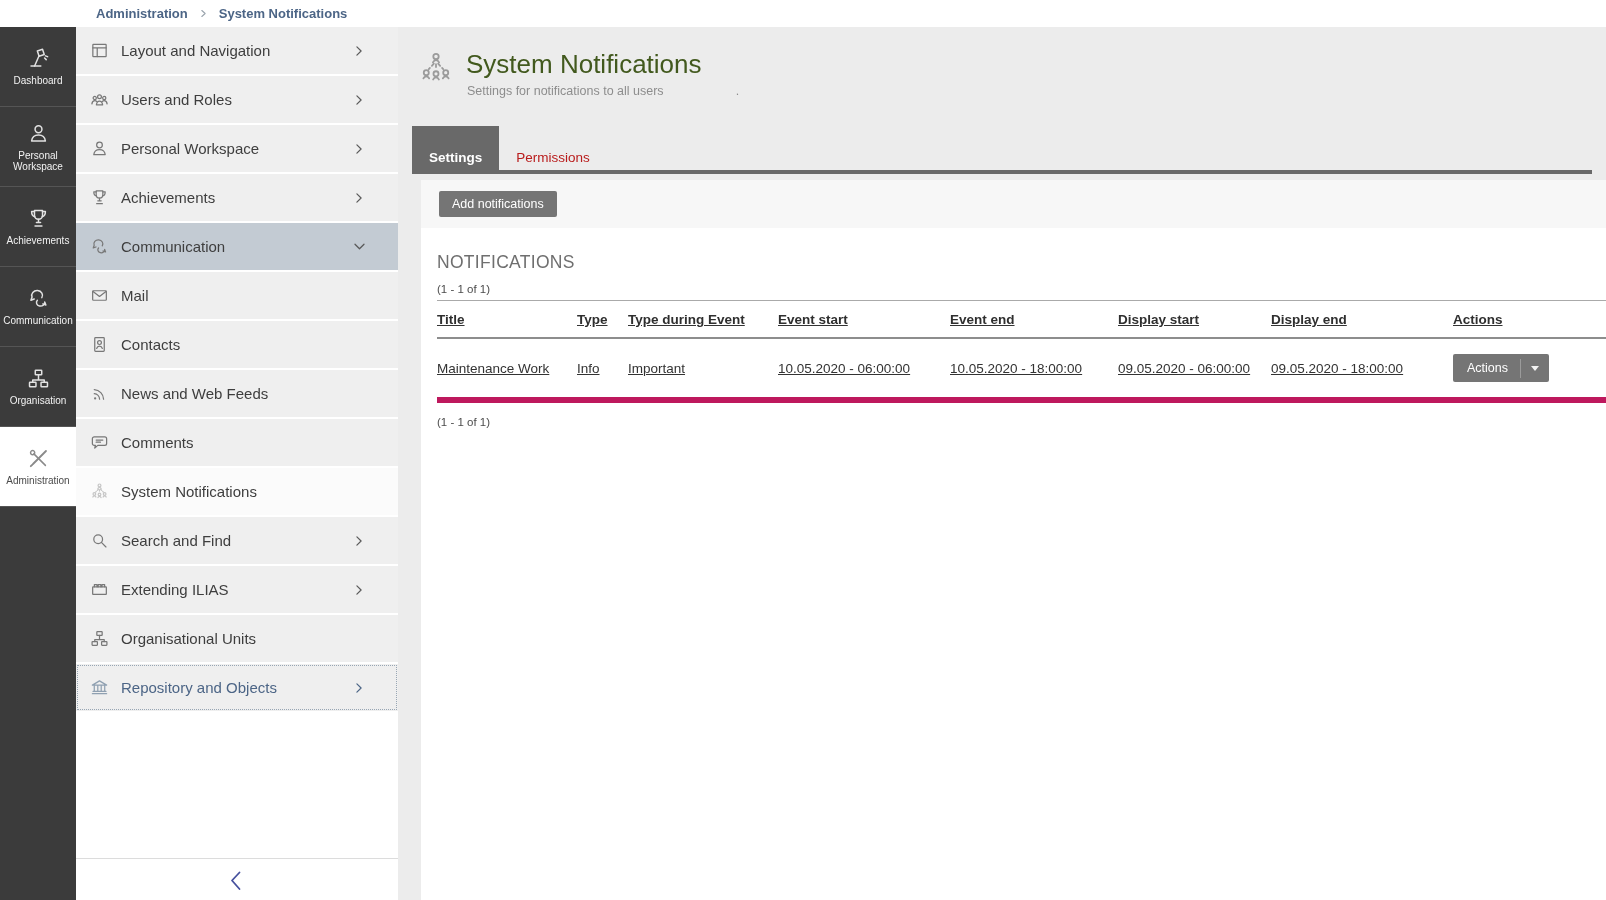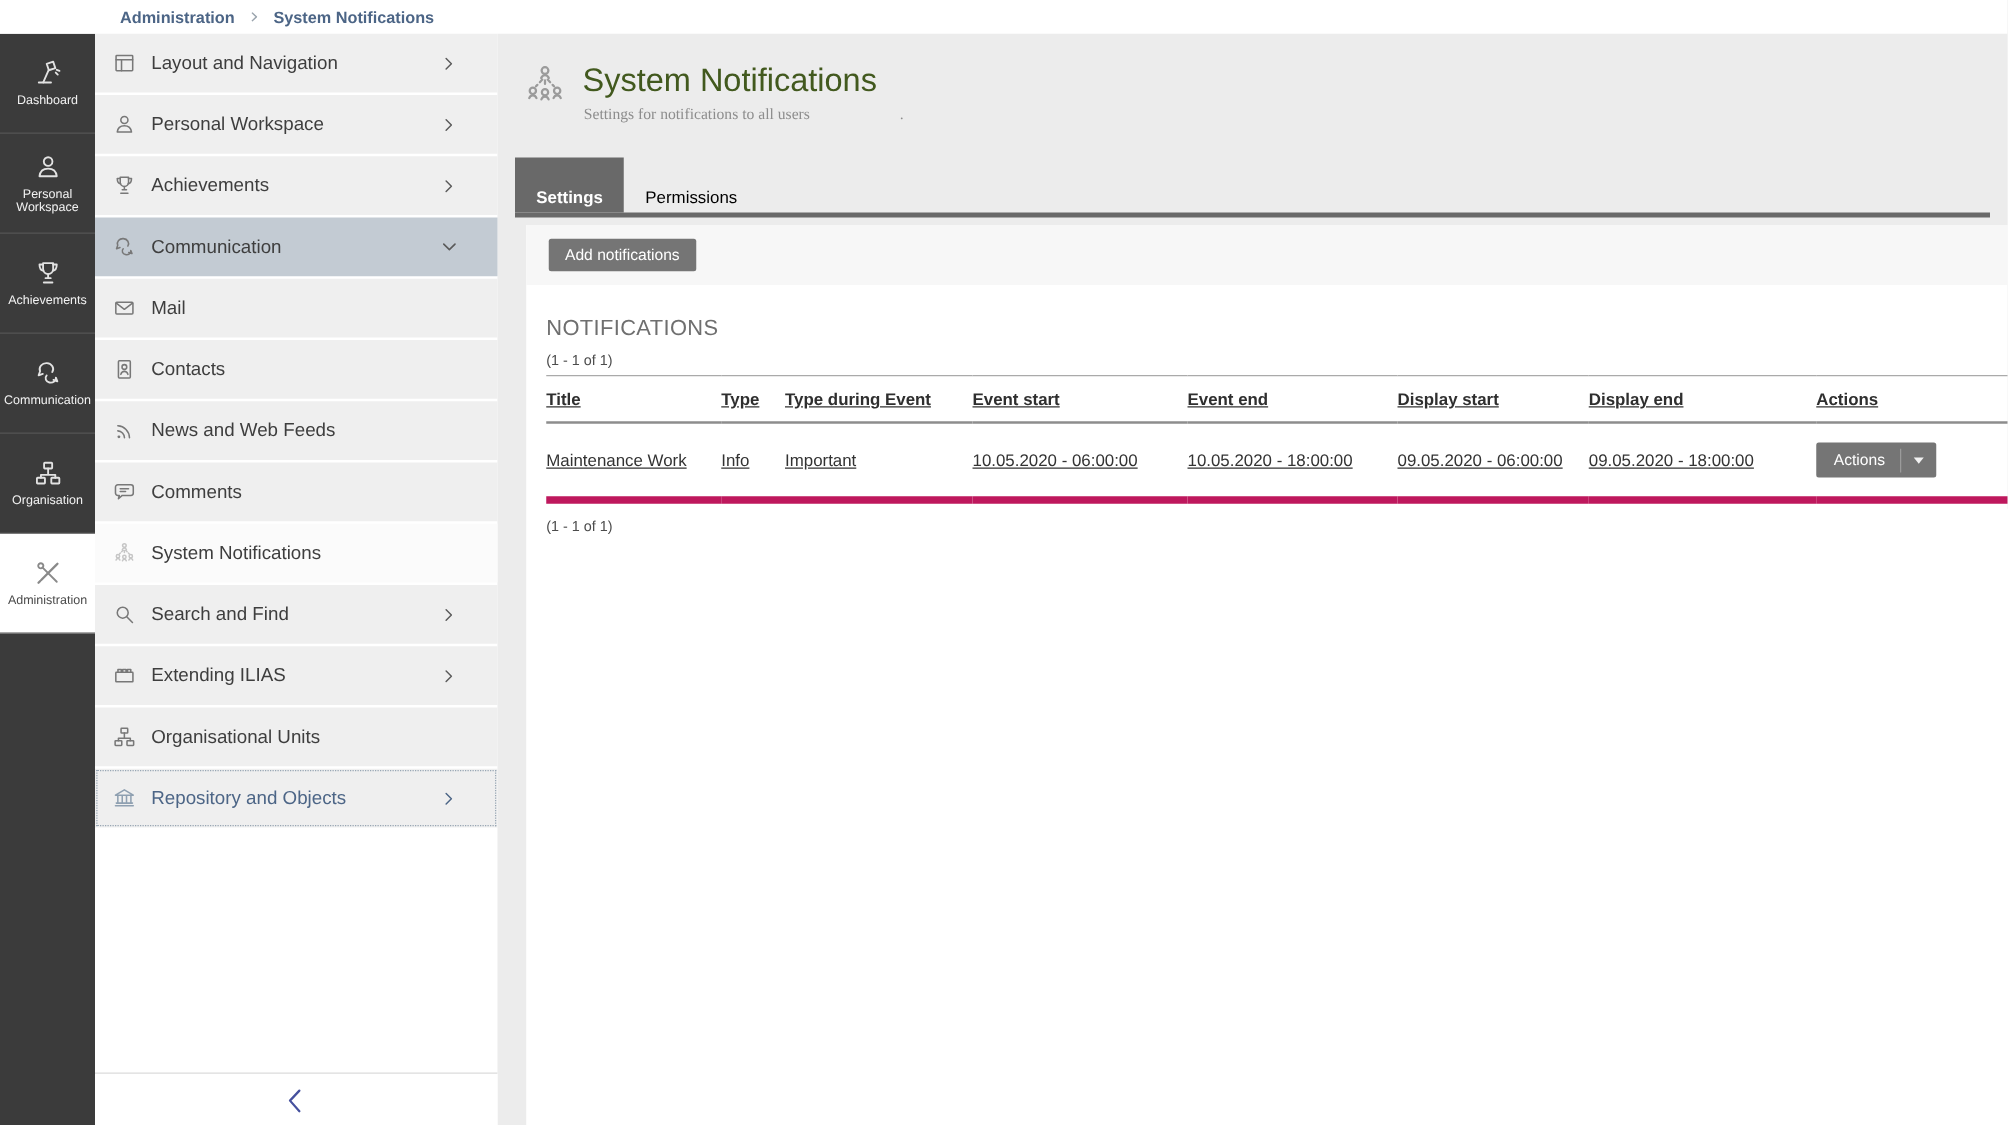--- a/index.html
+++ b/index.html
@@ -44,28 +44,28 @@
   .side-foot { position:absolute; left:0; bottom:0; width:100%; height:42px; border-top:1px solid #dcdcdc;
                display:flex; align-items:center; justify-content:center; background:#fff; }
   .collapse-btn { color:#46519e; cursor:pointer; background:none; border:none; }
 
   
   .main { position:absolute; left:398px; top:27px; width:1208px; height:873px; background:#ececec; }
 
   .page-head { position:absolute; left:0; top:0; width:100%; height:99px; }
   .head-icon { position:absolute; left:20px; top:23px; color:#9b9b9b; }
   .page-title { position:absolute; left:68px; top:22px; font-size:26px; font-weight:400; color:#42591e; }
-  .page-sub { position:absolute; left:69px; top:57px; font-size:12.5px; color:#8d8d8d; display:flex;font-family:Liberation Serif, serif; }
+  .page-sub { position:absolute; left:69px; top:57px; font-size:12.5px; color:#8d8d8d; display:flex; }
   .page-sub .dot { margin-left:72px; color:#8d8d8d; }
 
   .tabs { position:absolute; top:99px; left:14px; right:14px; display:flex; align-items:flex-end;
           border-bottom:4px solid #696969; }
   .tab { padding:24px 17px 5px; font-size:13.5px; cursor:pointer; }
   .tab.active { background:#696969; color:#fff; font-weight:700; }
-  .tab.link { color:#000000; }
+  .tab.link { color:#b91c1c; }
 
   .panel { position:absolute; left:23px; top:153px; width:1352px; height:720px; background:#fff; }
   .panel-toolbar { height:48px; background:#f7f7f7; display:flex; align-items:center; padding:0 18px; }
   .btn-gray { background:#757575; color:#fff; font-size:12.5px; font-family:inherit; border:none;
               border-radius:2px; padding:6px 13px; cursor:pointer; }
 
   .sect { padding:12px 16px 0; }
   .sect-title { font-size:17.5px; font-weight:400; color:#6f6f6f; letter-spacing:.3px; margin:12px 0 8px; }
   .row-between { display:flex; justify-content:space-between; align-items:flex-end; }
   .count { font-size:11.5px; color:#4c4c4c; }
@@ -175,20 +175,36 @@
         </svg>
     </span>
     <span>Layout and Navigation</span>
     <span class="chev icon">
       <svg width="14" height="14" viewBox="0 0 20 20">
           <path d="M7 4 13 10 7 16" stroke-width="1.7"></path>
         </svg>
     </span>
   </div>
 
+  <div class="side-item">
+    <span class="icon">
+      <svg width="19" height="19" viewBox="0 0 20 20">
+          <circle cx="5" cy="8.4" r="1.7"></circle>
+          <circle cx="10" cy="7.2" r="2"></circle>
+          <circle cx="15" cy="8.4" r="1.7"></circle>
+          <path d="M2 14.6c.3-2.2 1.4-3.4 3-3.4.9 0 1.7.4 2.2 1.2M18 14.6c-.3-2.2-1.4-3.4-3-3.4-.9 0-1.7.4-2.2 1.2M6.7 15.6c.4-2.5 1.7-3.9 3.3-3.9s2.9 1.4 3.3 3.9z"></path>
+        </svg>
+    </span>
+    <span>Users and Roles</span>
+    <span class="chev icon">
+      <svg width="14" height="14" viewBox="0 0 20 20">
+          <path d="M7 4 13 10 7 16" stroke-width="1.7"></path>
+        </svg>
+    </span>
+  </div>
 
   <div class="side-item">
     <span class="icon">
       <svg width="19" height="19" viewBox="0 0 20 20">
           <circle cx="10" cy="6.3" r="3"></circle>
           <path d="M4 16.5c.4-3.6 2.8-5.3 6-5.3s5.6 1.7 6 5.3z"></path>
         </svg>
     </span>
     <span>Personal Workspace</span>
     <span class="chev icon">

